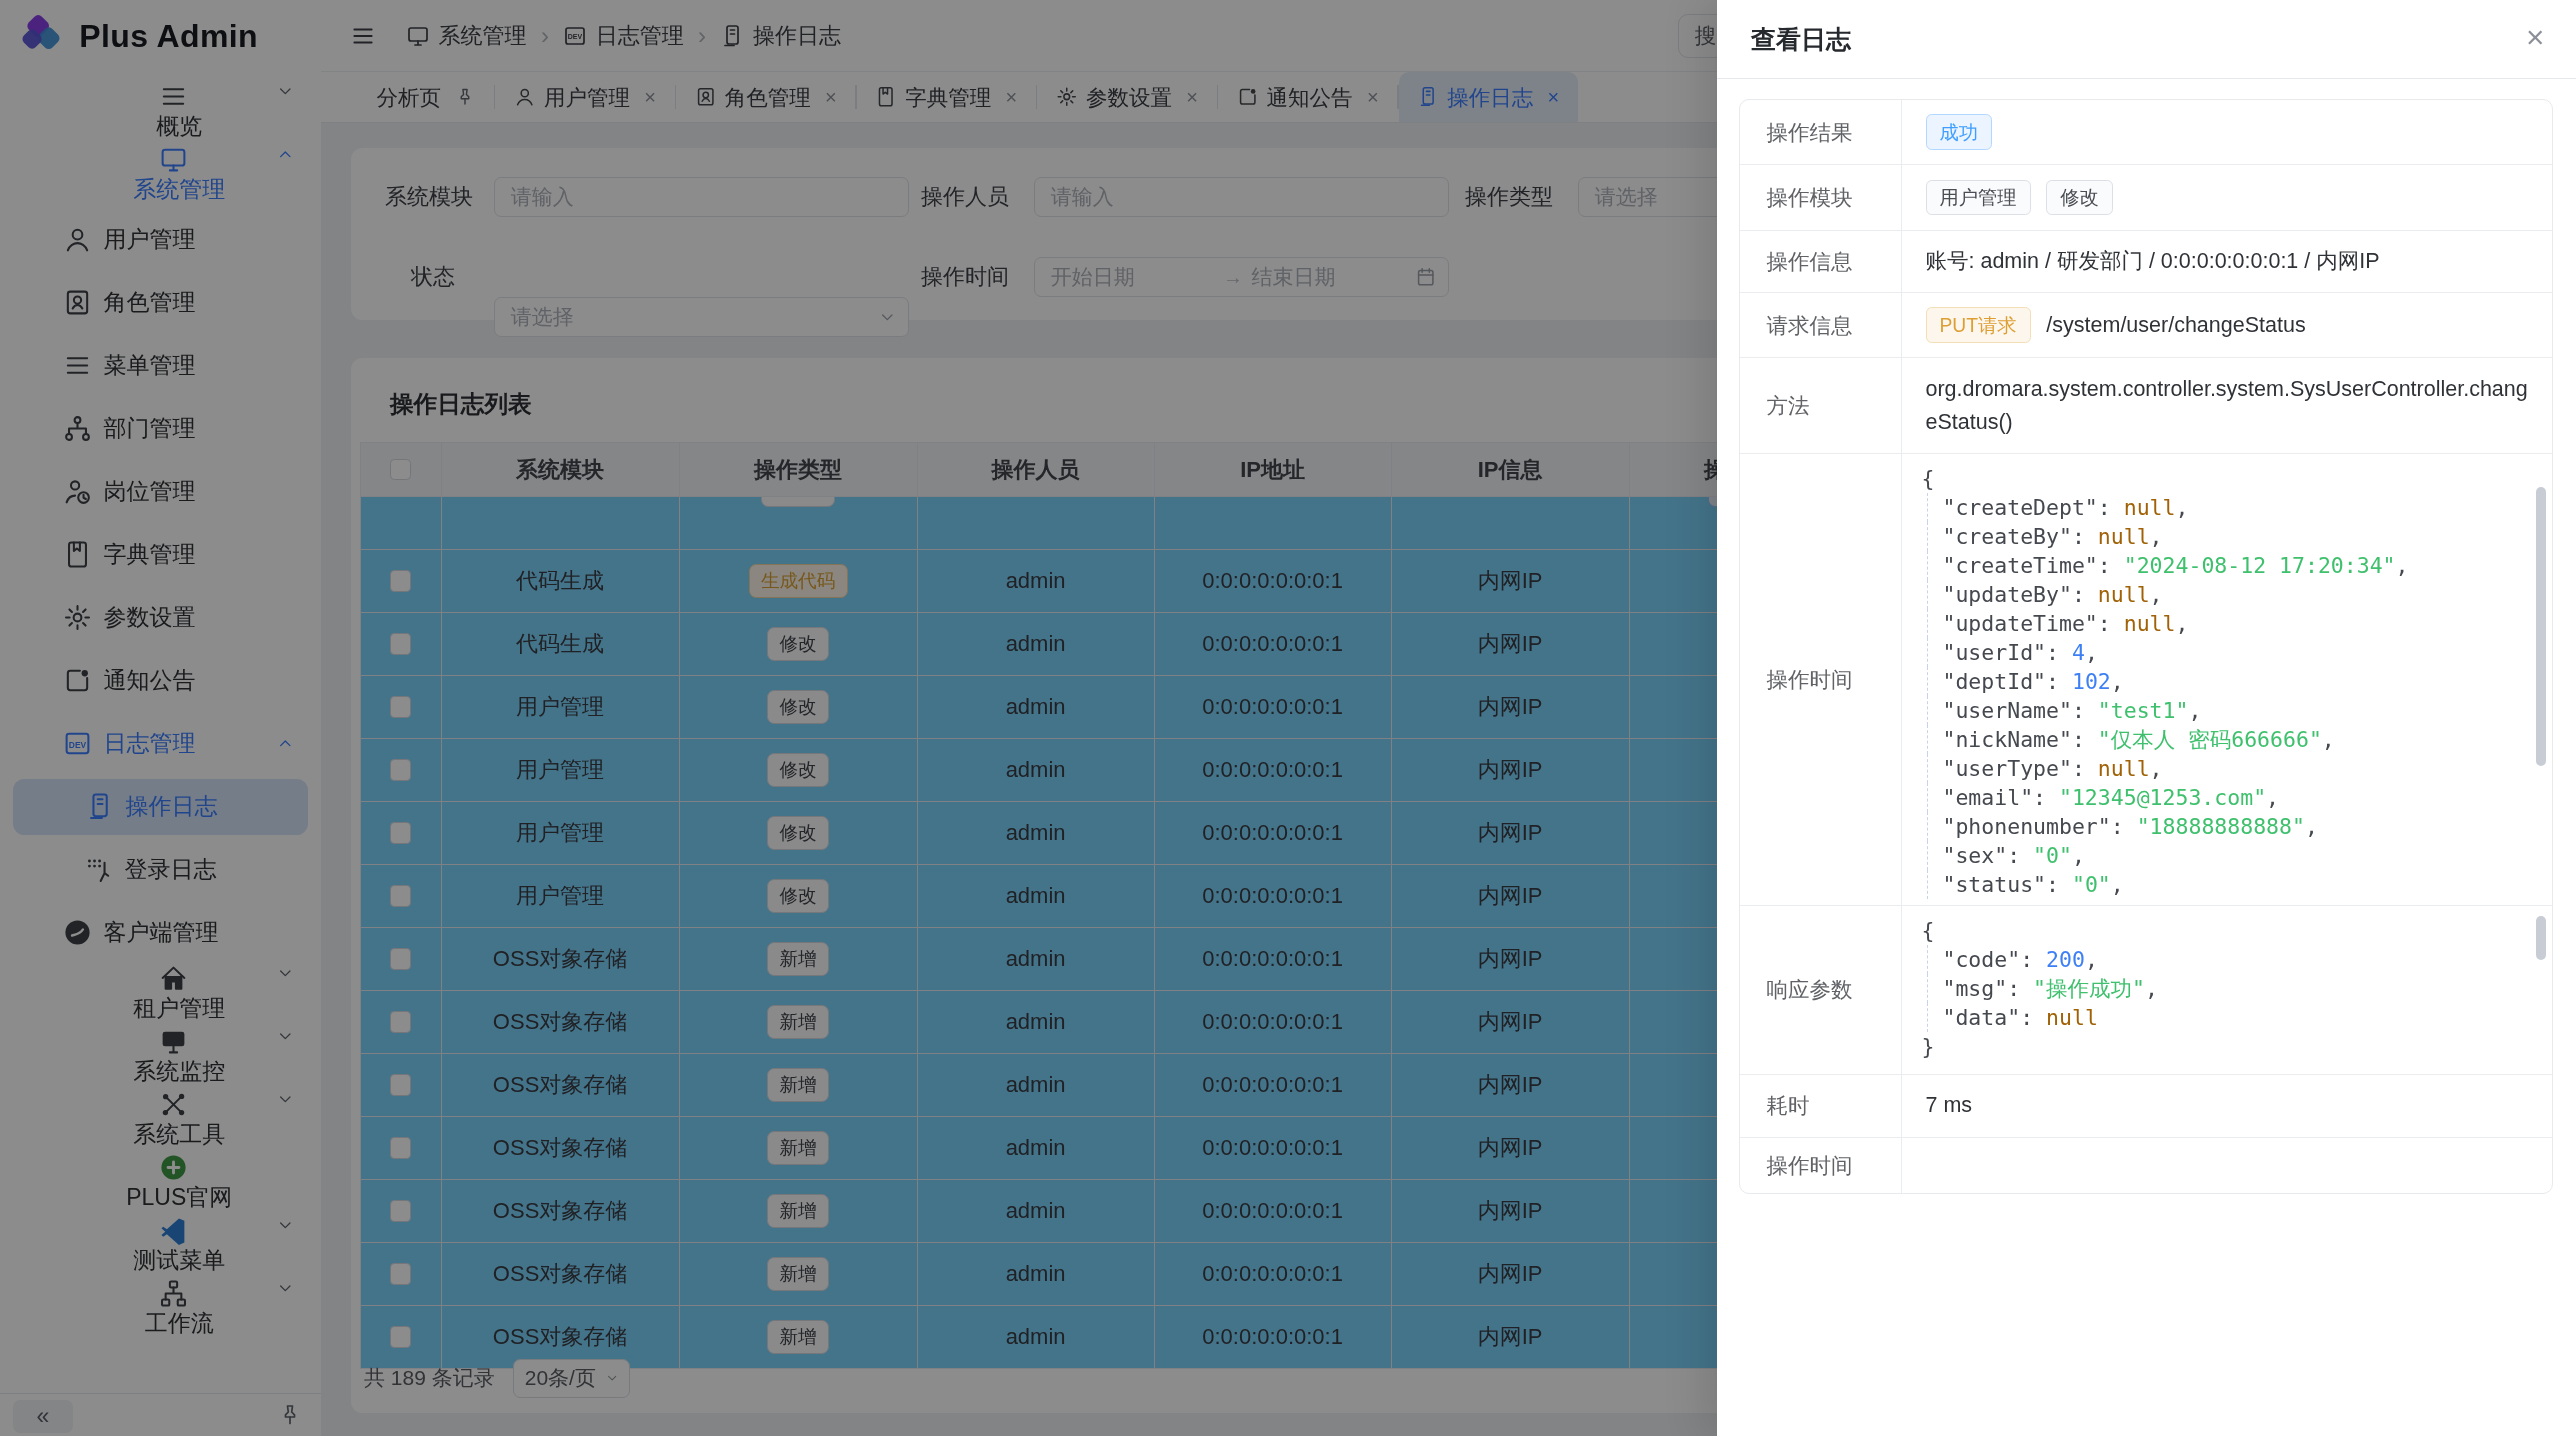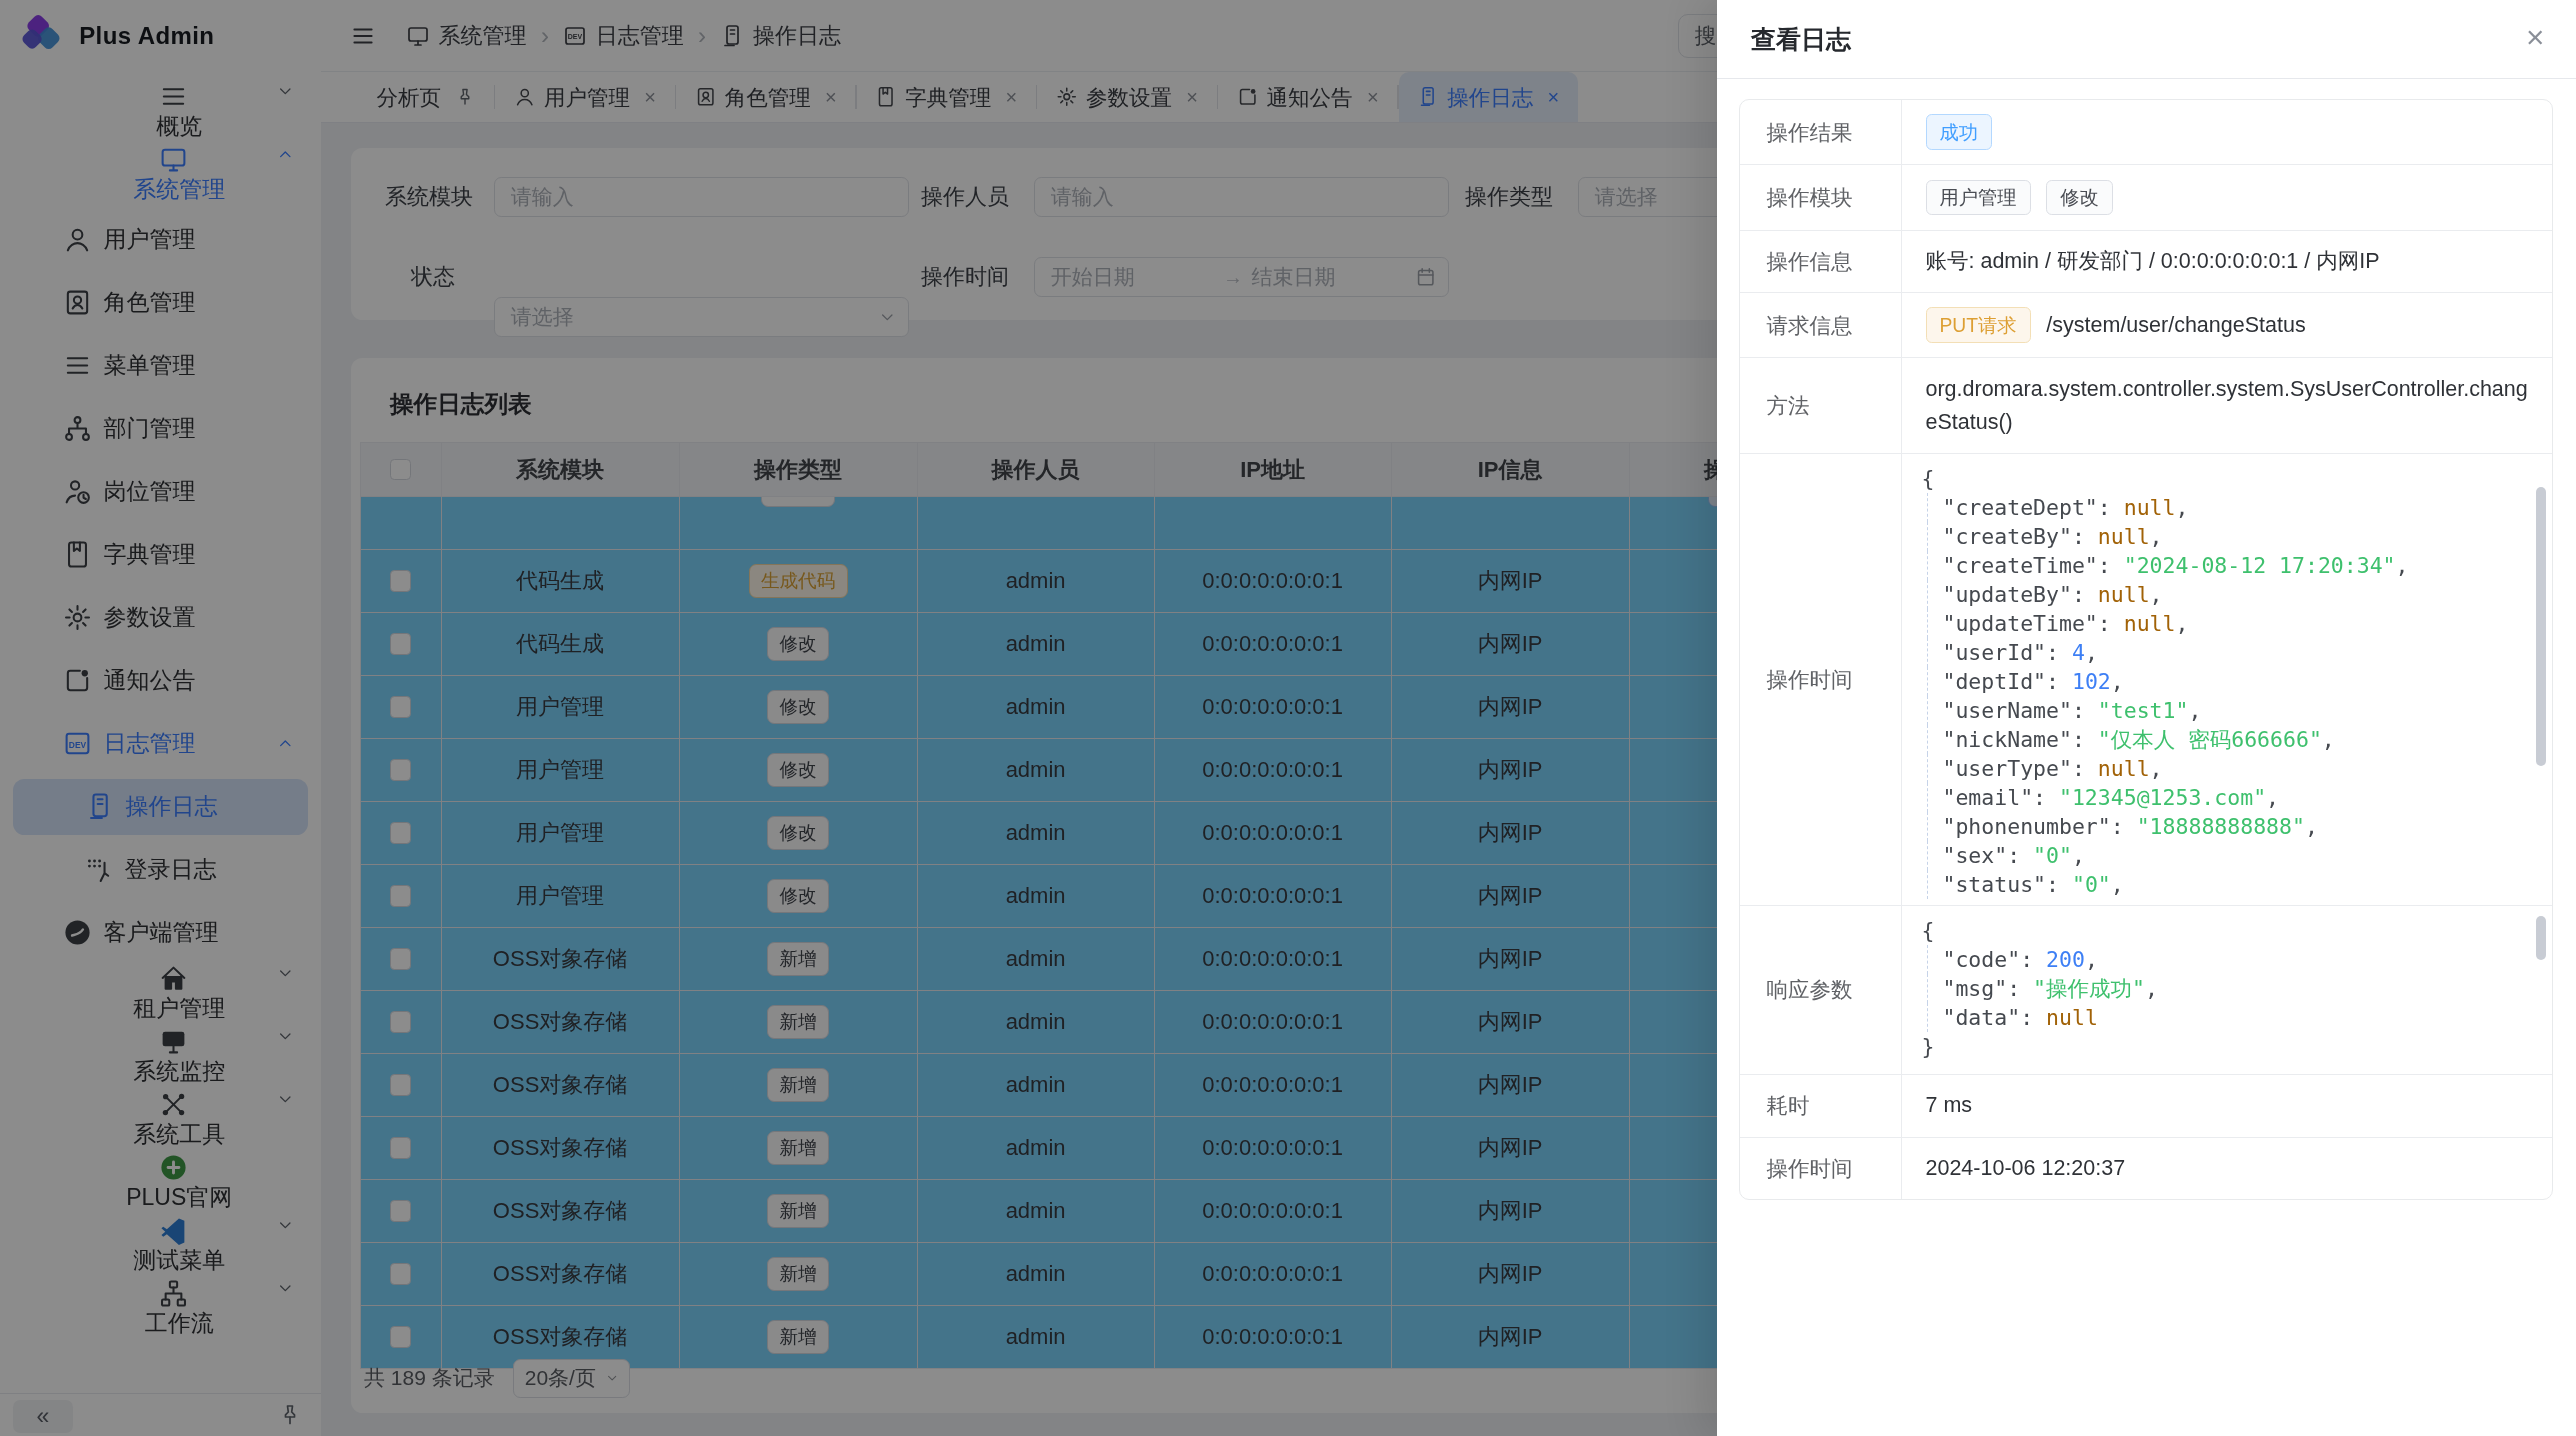--- a/index.html
+++ b/index.html
@@ -4,21 +4,21 @@
 <style>
   * { margin:0; padding:0; box-sizing:border-box; }
   html,body { width:2576px; height:1437px; }
   body { font-family:"Liberation Sans","DejaVu Sans",sans-serif; background:#eef0f4; position:relative; overflow:hidden; color:#303236; }
   svg { display:block; }
 
   
   #sidebar { position:absolute; left:0; top:0; width:321px; height:1437px; background:#fff; z-index:1; }
   .logo-row { height:72px; display:flex; align-items:center; padding-left:21.5px; gap:15.7px; }
   .logo-mark { width:42px; height:42px; }
-  .logo-text { font-size:24px; font-weight:700; color:#181c22; letter-spacing:0.4px; }
+  .logo-text { font-size:32px; font-weight:700; color:#181c22; letter-spacing:0.4px; }
   #menu { position:absolute; top:72px; bottom:44px; left:0; right:0; overflow:hidden; padding-top:10px; }
   .menu-item { height:63px; display:flex; align-items:center; font-size:23px; color:#303236; position:relative; cursor:pointer; }
   .menu-item .mi-icon { width:29px; height:29px; flex:0 0 29px; color:#3c4046; }
   .menu-item .mi-icon svg { width:29px; height:29px; }
   .menu-item .mi-label { margin-left:11.4px; white-space:nowrap; }
   .menu-item .mi-chevron { position:absolute; right:26px; width:18.6px; height:18.6px; color:#5f646c; }
   .menu-item .mi-chevron svg { width:18.6px; height:18.6px; }
   .menu-item.up .mi-chevron svg { transform:rotate(180deg); }
   .lv1 { padding-left:26px;flex-direction:column; }
   .lv2 { padding-left:63px; }
@@ -847,17 +847,16 @@
           </div>
         <div class="vthumb" style="top:10px;height:44px"></div>
       </div>
     </div>
     <div class="drow" style="min-height:54px">
       <div class="dlabel">耗时</div>
       <div class="dval">7 ms</div>
     </div>
     <div class="drow" style="min-height:56px">
       <div class="dlabel">操作时间</div>
-      <div class="dval">2024-10-06 12:20:37</div>
     </div>
   </div>
 </aside>
 
 
 </body></html>

